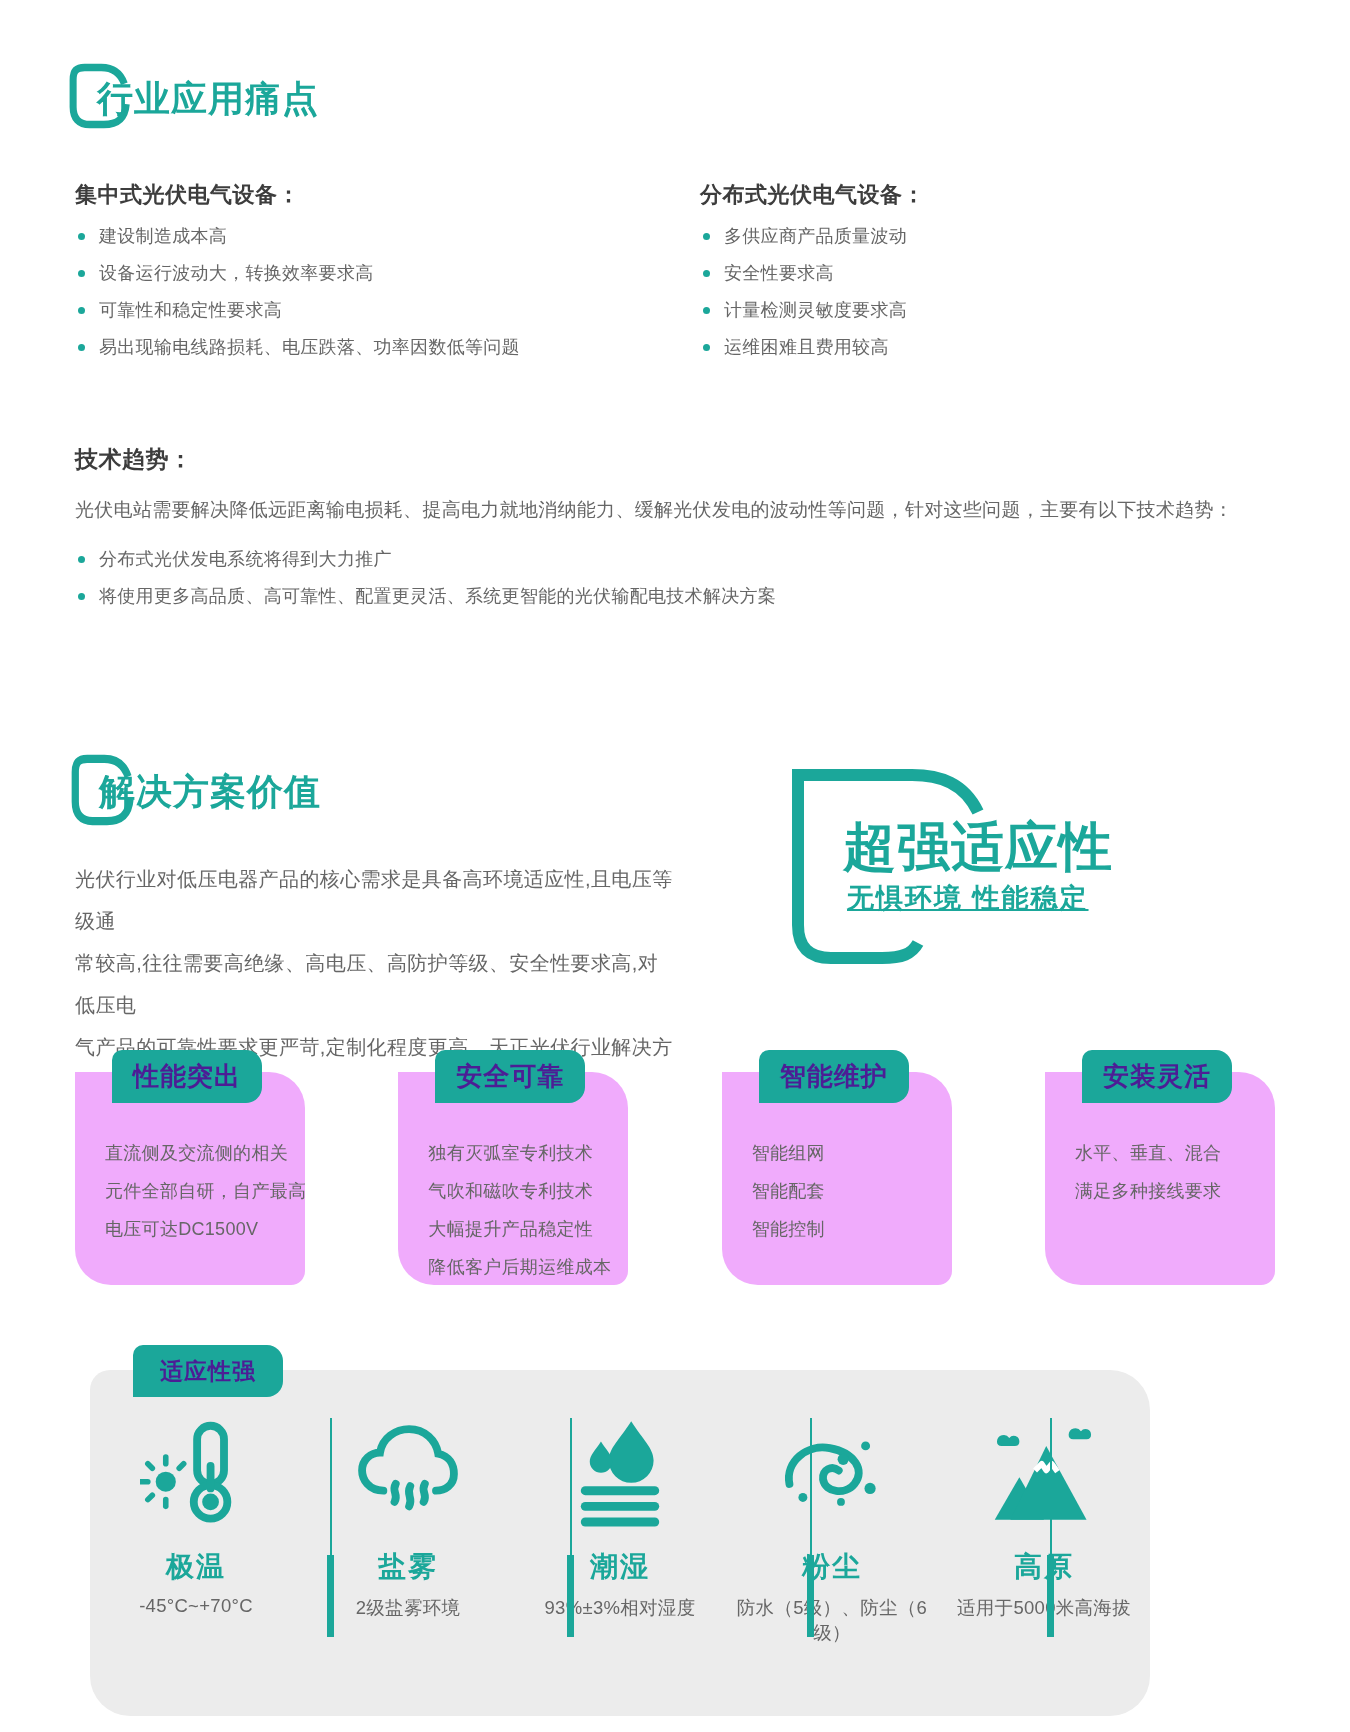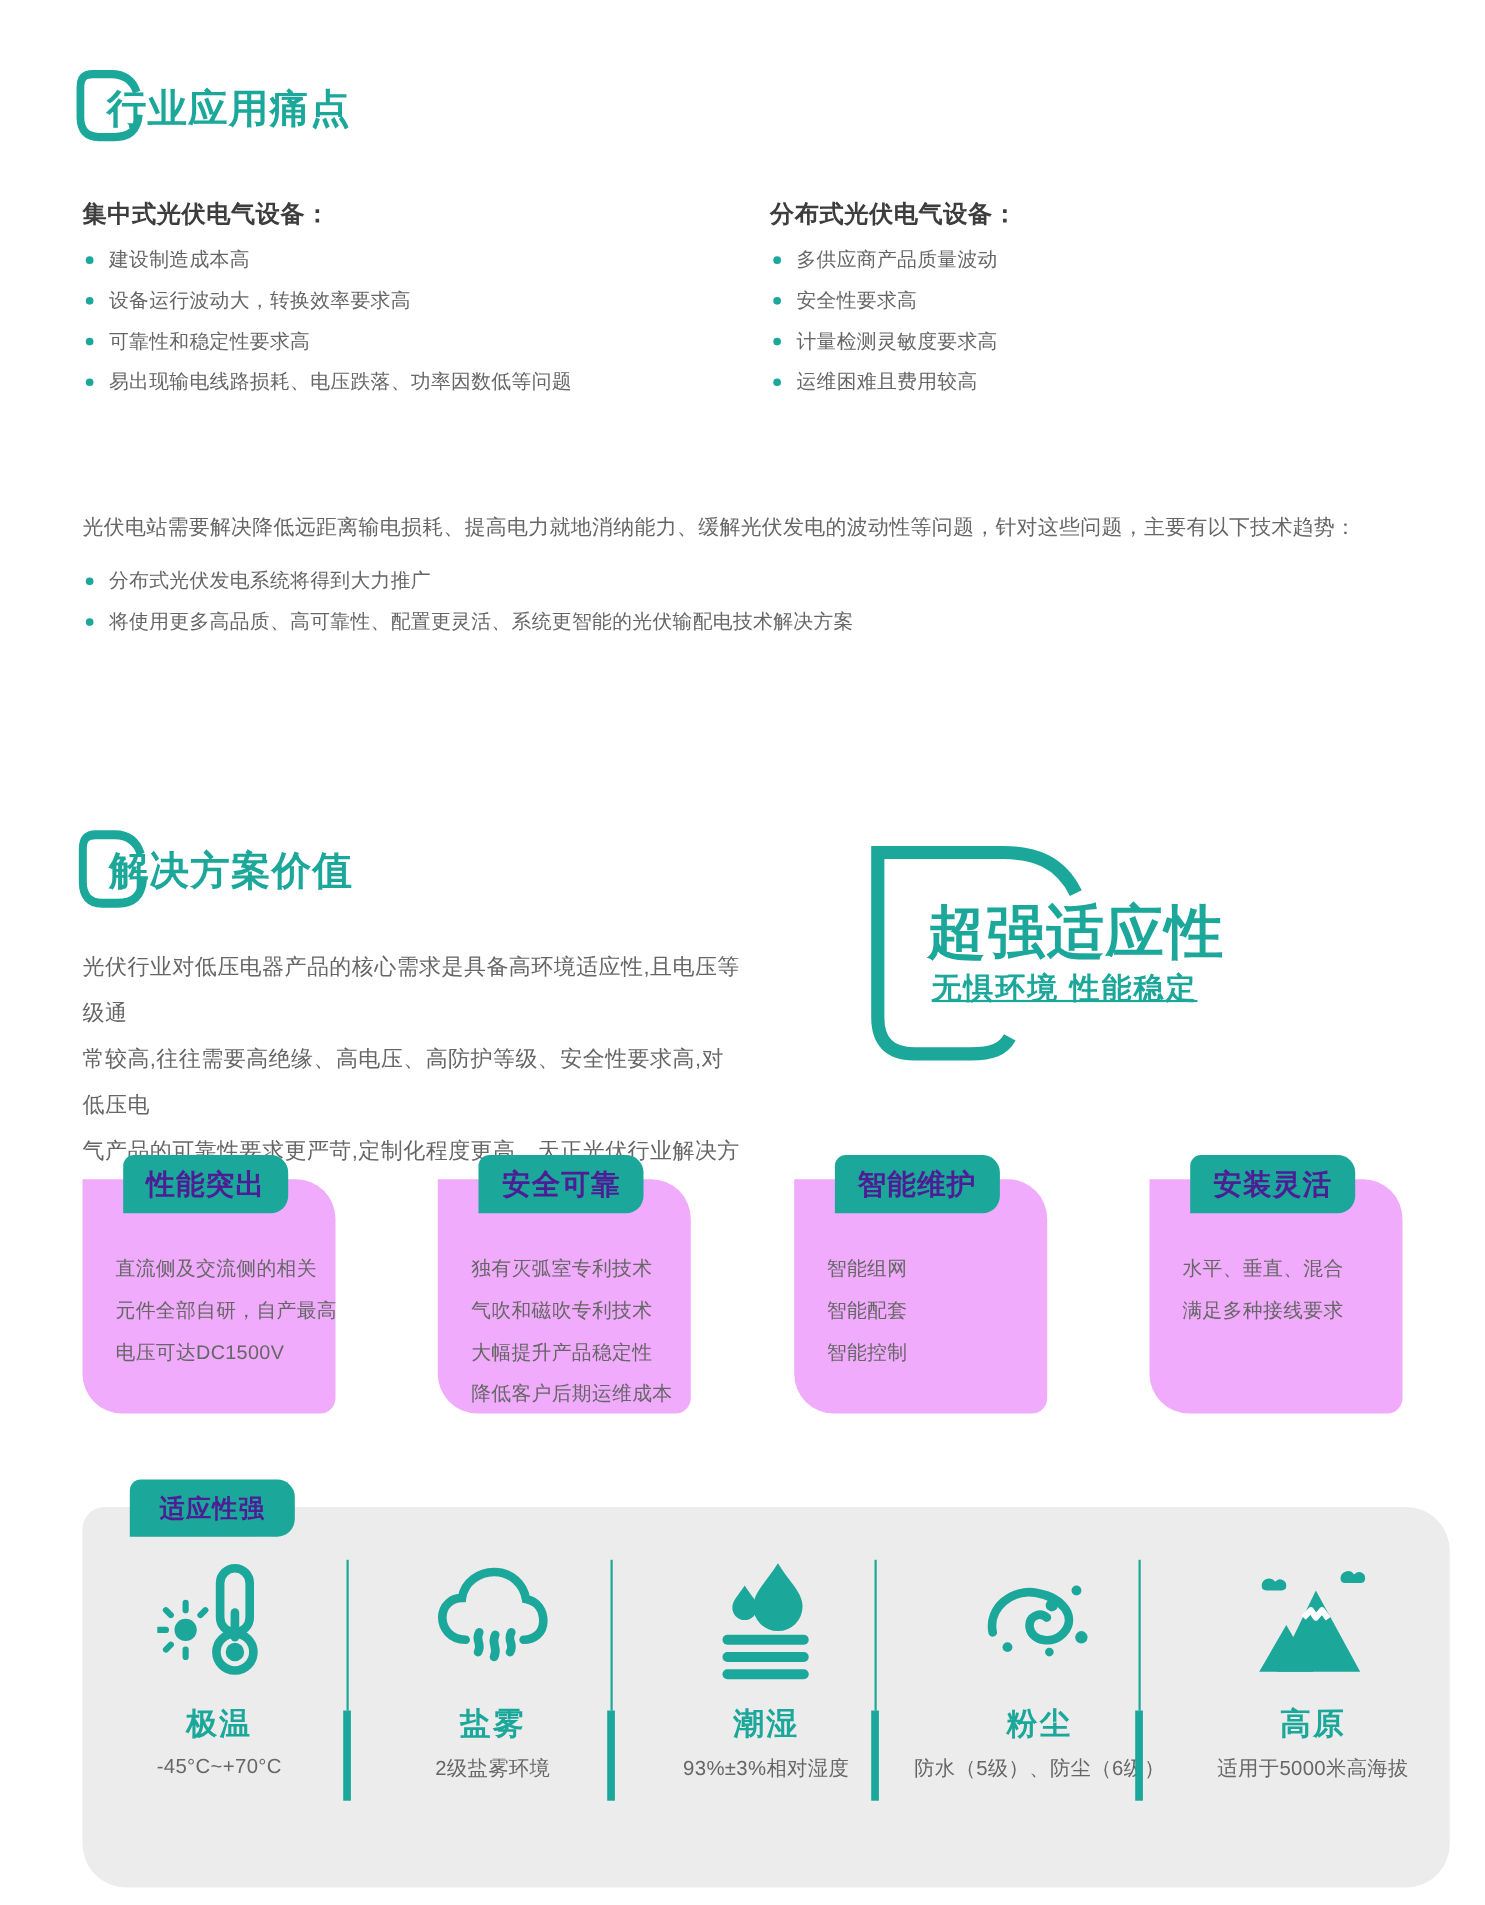--- a/index.html
+++ b/index.html
@@ -51,21 +51,21 @@
     position:absolute;top:0;left:37px;z-index:2;
     font-size:26px;height:53px;line-height:53px;padding:0 21px;letter-spacing:1px;
   }
   .card-body{
     margin-top:22px;height:213px;box-sizing:border-box;background:#f0abfc;
     border-radius:0 36px 14px 36px;padding:62px 8px 0 30px;
   }
   .card-line{font-size:18px;line-height:38px;color:#666;letter-spacing:.3px;white-space:nowrap;}
   
   .panel{
-    position:absolute;left:75px;top:1370px;width:1243px;height:346px;
+    position:absolute;left:90px;top:1370px;width:1060px;height:346px;
     background:#ececec;border-radius:20px 40px 40px 40px;
   }
   .panel .tag{
     position:absolute;top:-25px;left:43px;z-index:2;
     font-size:23px;height:52px;line-height:52px;padding:0 27px;letter-spacing:1px;
   }
   .adapt-cols{display:flex;height:100%;}
   .adapt-col{flex:1;text-align:center;padding-top:44px;box-sizing:border-box;}
   .adapt-iconwrap{height:122px;display:flex;align-items:center;justify-content:center;}
   .adapt-title{font-size:28px;font-weight:bold;color:var(--teal);margin-top:12px;letter-spacing:2px;}
@@ -97,20 +97,21 @@
   <div class="group-heading">分布式光伏电气设备：</div>
   <ul class="dots">
     <li>多供应商产品质量波动</li>
     <li>安全性要求高</li>
     <li>计量检测灵敏度要求高</li>
     <li>运维困难且费用较高</li>
   </ul>
 </div>
 
 <div class="abs" style="left:75px;top:444px;width:1210px;">
+  <div class="group-heading" style="font-size:23px;">技术趋势：</div>
   <div class="trend-intro" style="margin-top:22px;">光伏电站需要解决降低远距离输电损耗、提高电力就地消纳能力、缓解光伏发电的波动性等问题，针对这些问题，主要有以下技术趋势：</div>
   <ul class="dots" style="margin-top:26px;">
     <li>分布式光伏发电系统将得到大力推广</li>
     <li>将使用更多高品质、高可靠性、配置更灵活、系统更智能的光伏输配电技术解决方案</li>
   </ul>
 </div>
 
 <svg class="bubble-icon" style="left:70px;top:753px;" width="66" height="74" viewBox="0 0 100 100" preserveAspectRatio="none">
   <path d="M 88 32 C 81 13 66 8 52 8 L 26 8 C 13 8 8 13 8 26 L 8 66 C 8 83 17 92 34 92 L 56 92 C 77 92 89 84 91 62" fill="none" stroke="#1ba79a" stroke-width="11"></path>
 </svg>

